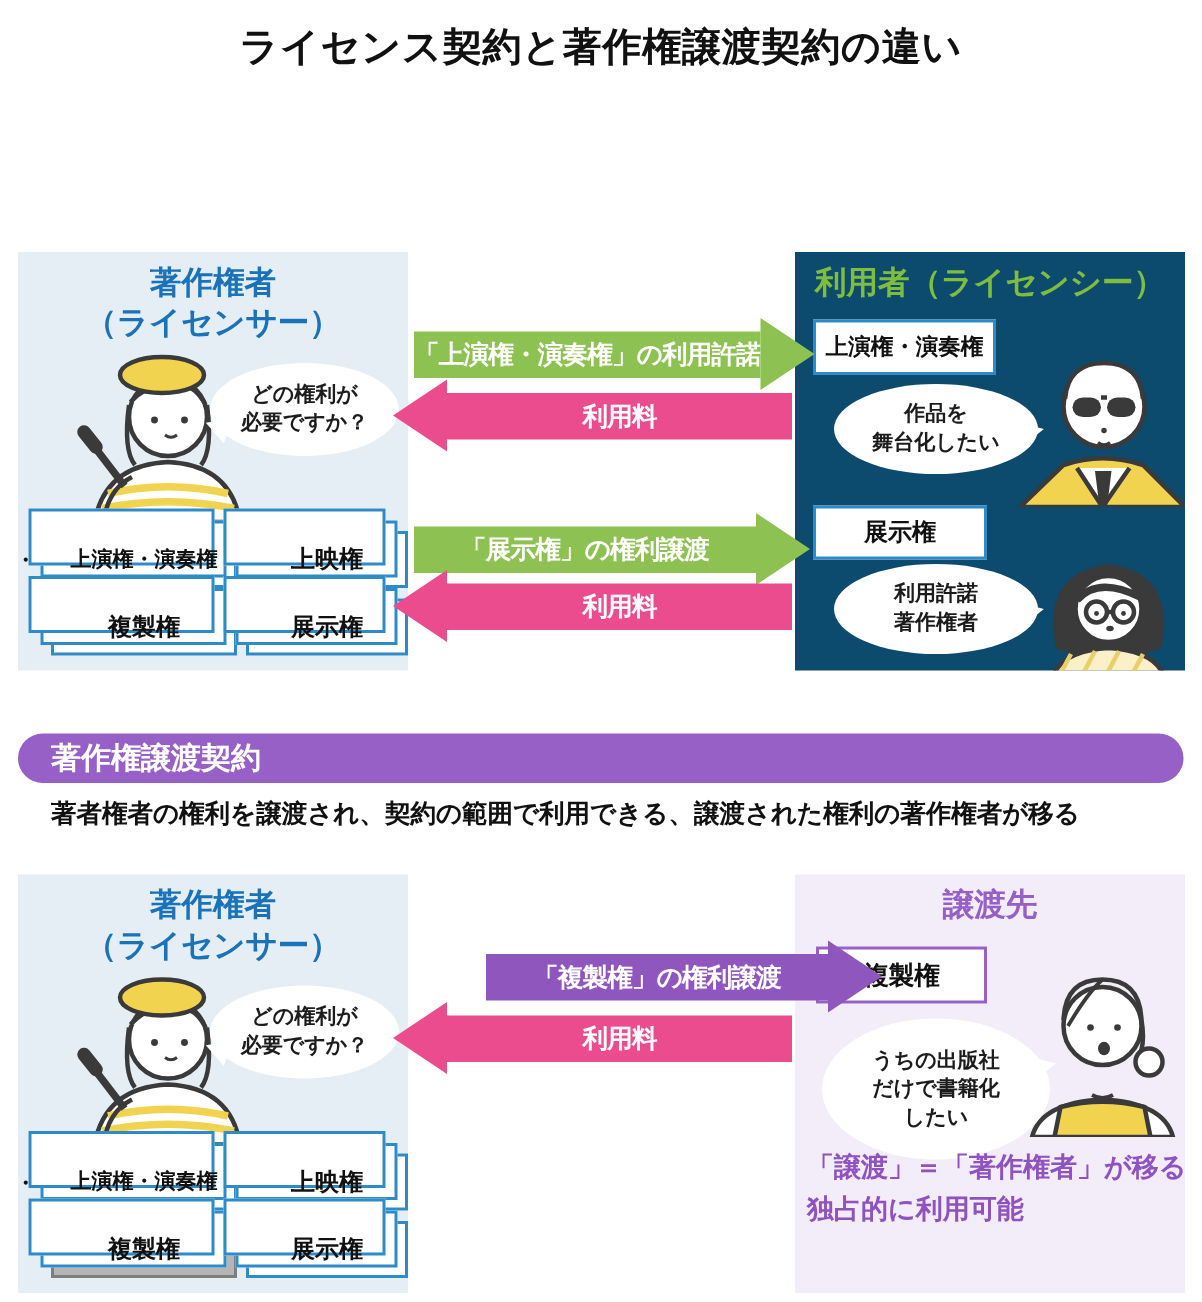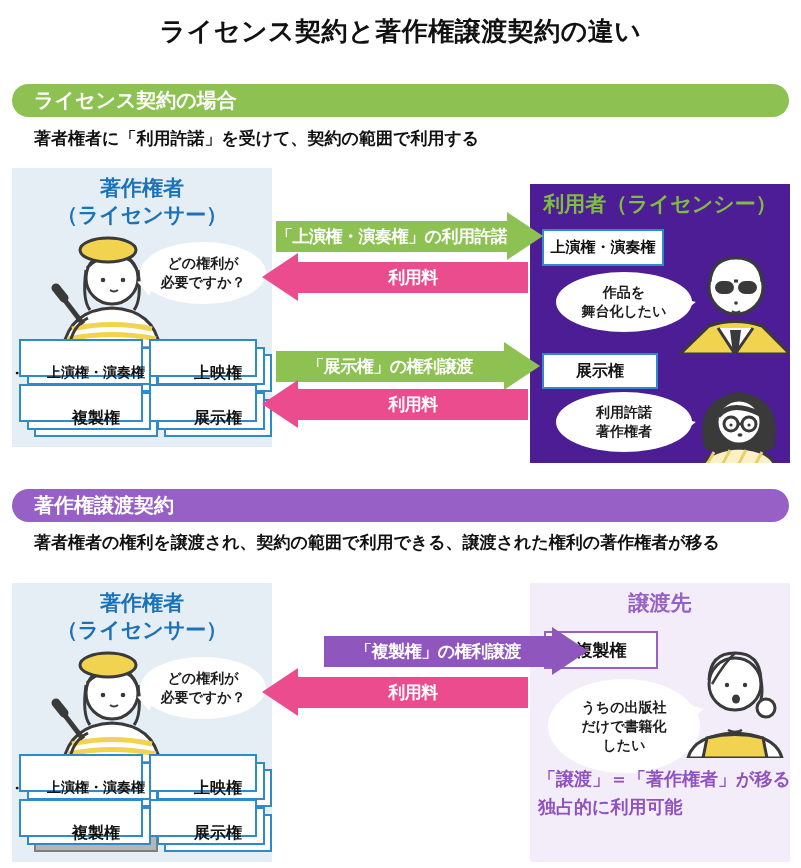--- a/index.html
+++ b/index.html
@@ -23,21 +23,21 @@
   .subtitle{
     position:absolute;left:34px;font-size:17px;font-weight:bold;color:#111;white-space:nowrap;
   }
   .subtitle.s1{top:127px;}
   .subtitle.s2{top:531px;}
   
   .panel{
     position:absolute;width:260px;height:279px;overflow:hidden;z-index:0;
   }
   .panel.lblue{background:#e6eef5;}
-  .panel.lgreen{background:#4c1d95;margin-top:16px;}
+  .panel.lgreen{background:#0c4a6e;}
   .panel.lpurple{background:#f2edf8;}
   .panel-title{
     position:absolute;top:7px;left:0;width:100%;text-align:center;
     font-size:21px;font-weight:bold;line-height:27px;
   }
   .panel-title span{display:block;}
   .panel-title.blue{color:#1a72b8;}
   .panel-title.green{color:#7fbd3f;}
   .panel-title.purple{color:#9760c6;}
   
@@ -92,22 +92,20 @@
   .note span{display:block;white-space:nowrap;}
   .illus{position:absolute;z-index:1;}
 </style>
 </head>
 <body>
 
 <div class="canvas">
 
   <div class="page-title">ライセンス契約と著作権譲渡契約の違い</div>
 
-  <div class="band green">ライセンス契約の場合</div>
-  <div class="subtitle s1">著者権者に「利用許諾」を受けて、契約の範囲で利用する</div>
 
   <div class="panel lblue" style="left:12px;top:168px;">
     <div class="panel-title blue">
       <span>著作権者</span>
       <span>（ライセンサー）</span>
     </div>
     <svg class="illus" style="left:26px;top:62px;" width="150" height="118" viewBox="0 0 150 118">
       <path d="M25 118 Q32 80 74 78 Q116 80 122 118 Z" fill="#fff" stroke="#3a3a3a" stroke-width="3"></path>
       <path d="M34 99 Q74 90 114 99" stroke="#f2d34f" stroke-width="5" fill="none"></path>
       <path d="M30 109 Q74 100 118 109" stroke="#f2d34f" stroke-width="5" fill="none"></path>

